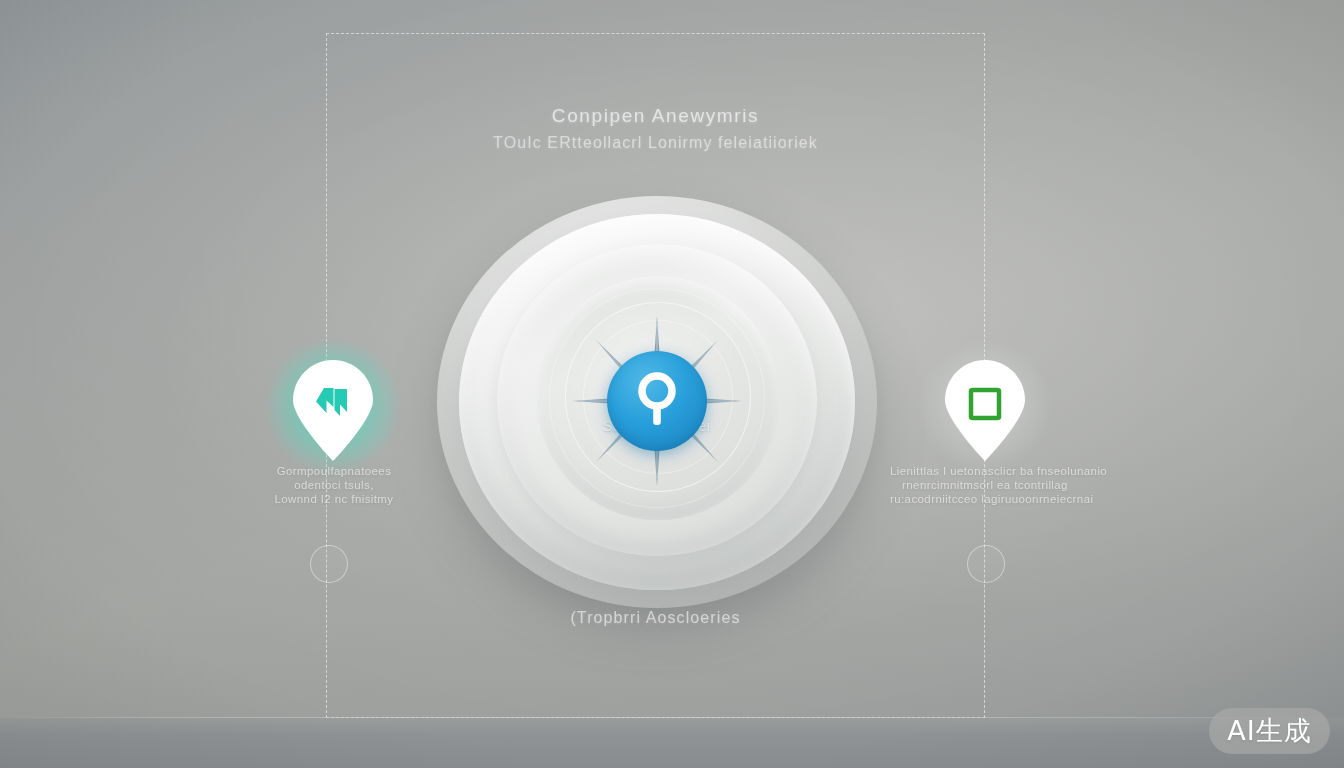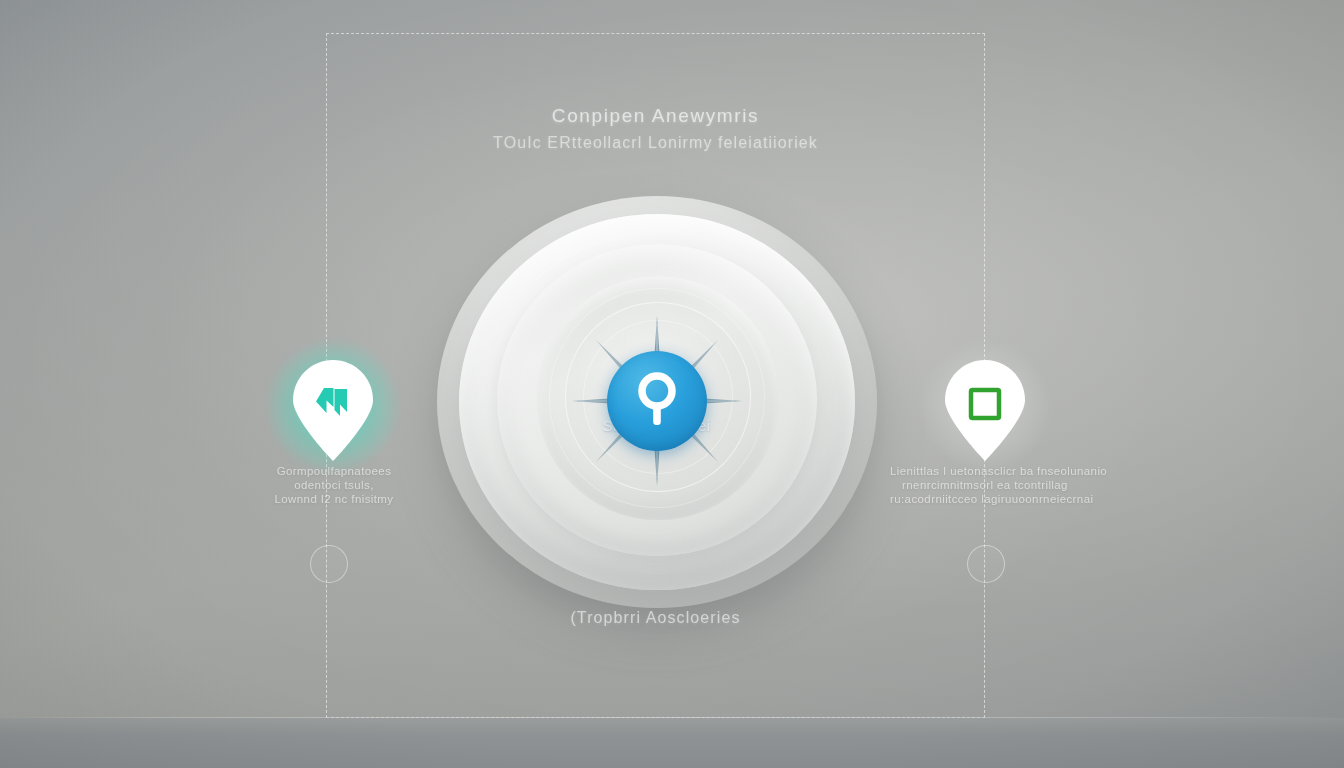--- a/index.html
+++ b/index.html
@@ -374,14 +374,15 @@
   <div class="caption" id="caption-right">
     <div>Lienittlas I uetonasclicr ba fnseolunanio</div>
     <div>rnenrcimnitmsorl ea tcontrillag</div>
     <div>ru:acodrniitcceo lagiruuoonrneiecrnai</div>
   </div>
 
   <div class="footer-label">(Tropbrri Aoscloeries</div>
 
   <div class="vignette"></div>
 
+  <div id="ai-badge">AI生成</div>
 
 </div>
 
 </body></html>

